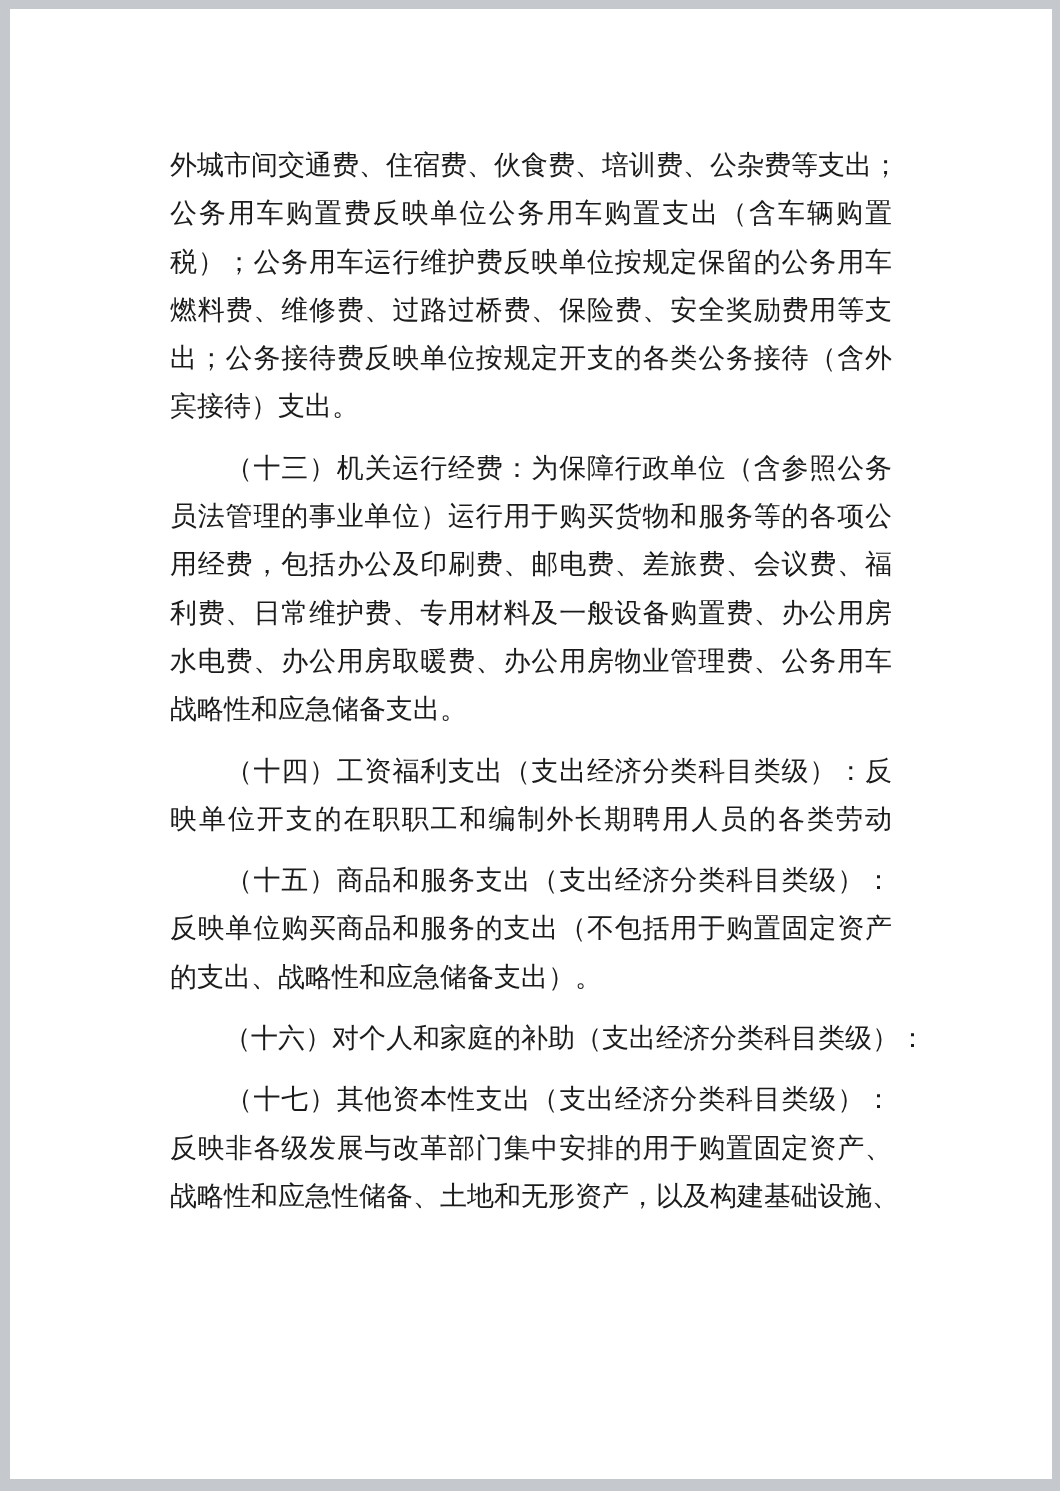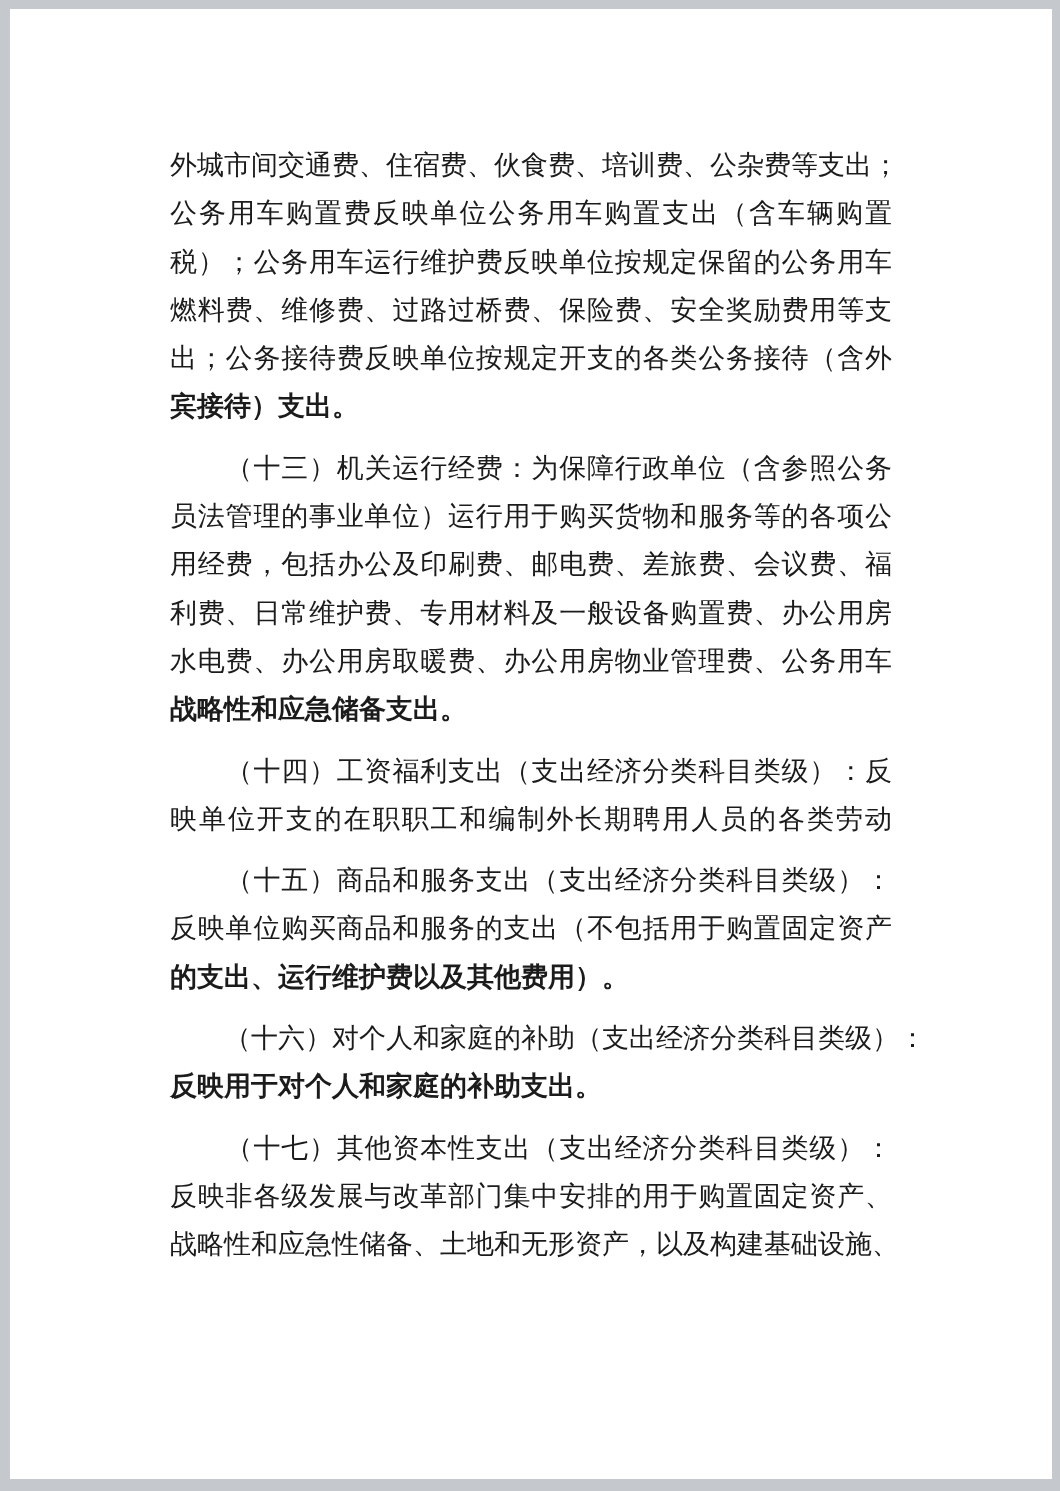--- a/index.html
+++ b/index.html
@@ -43,21 +43,20 @@
     display: flex;
     justify-content: space-between;
   }
   .line.just span {
     display: block;
     line-height: 48.3px;
   }
   
   .line.end {
     text-align: left;
-    font-weight: bold;
   }
 </style>
 </head>
 <body>
 
 <div class="paper">
   <div class="textblock">
       <div class="para">
         <div class="line just"><span>外</span><span>城</span><span>市</span><span>间</span><span>交</span><span>通</span><span>费</span><span>、</span><span>住</span><span>宿</span><span>费</span><span>、</span><span>伙</span><span>食</span><span>费</span><span>、</span><span>培</span><span>训</span><span>费</span><span>、</span><span>公</span><span>杂</span><span>费</span><span>等</span><span>支</span><span>出</span><span>；</span></div>
         <div class="line just"><span>公</span><span>务</span><span>用</span><span>车</span><span>购</span><span>置</span><span>费</span><span>反</span><span>映</span><span>单</span><span>位</span><span>公</span><span>务</span><span>用</span><span>车</span><span>购</span><span>置</span><span>支</span><span>出</span><span>（</span><span>含</span><span>车</span><span>辆</span><span>购</span><span>置</span></div>
@@ -74,25 +73,24 @@
         <div class="line just"><span>水</span><span>电</span><span>费</span><span>、</span><span>办</span><span>公</span><span>用</span><span>房</span><span>取</span><span>暖</span><span>费</span><span>、</span><span>办</span><span>公</span><span>用</span><span>房</span><span>物</span><span>业</span><span>管</span><span>理</span><span>费</span><span>、</span><span>公</span><span>务</span><span>用</span><span>车</span></div>
         <div class="line end">战略性和应急储备支出。</div>
       </div>
       <div class="para">
         <div class="line just"><span>　</span><span>　</span><span>（</span><span>十</span><span>四</span><span>）</span><span>工</span><span>资</span><span>福</span><span>利</span><span>支</span><span>出</span><span>（</span><span>支</span><span>出</span><span>经</span><span>济</span><span>分</span><span>类</span><span>科</span><span>目</span><span>类</span><span>级</span><span>）</span><span>：</span><span>反</span></div>
         <div class="line just"><span>映</span><span>单</span><span>位</span><span>开</span><span>支</span><span>的</span><span>在</span><span>职</span><span>职</span><span>工</span><span>和</span><span>编</span><span>制</span><span>外</span><span>长</span><span>期</span><span>聘</span><span>用</span><span>人</span><span>员</span><span>的</span><span>各</span><span>类</span><span>劳</span><span>动</span></div>
       </div>
       <div class="para">
         <div class="line just"><span>　</span><span>　</span><span>（</span><span>十</span><span>五</span><span>）</span><span>商</span><span>品</span><span>和</span><span>服</span><span>务</span><span>支</span><span>出</span><span>（</span><span>支</span><span>出</span><span>经</span><span>济</span><span>分</span><span>类</span><span>科</span><span>目</span><span>类</span><span>级</span><span>）</span><span>：</span></div>
         <div class="line just"><span>反</span><span>映</span><span>单</span><span>位</span><span>购</span><span>买</span><span>商</span><span>品</span><span>和</span><span>服</span><span>务</span><span>的</span><span>支</span><span>出</span><span>（</span><span>不</span><span>包</span><span>括</span><span>用</span><span>于</span><span>购</span><span>置</span><span>固</span><span>定</span><span>资</span><span>产</span></div>
-        <div class="line end">的支出、运行维护费以及其他费用）。</div>
+        <div class="line end">的支出、战略性和应急储备支出）。</div>
       </div>
       <div class="para">
         <div class="line just"><span>　</span><span>　</span><span>（</span><span>十</span><span>六</span><span>）</span><span>对</span><span>个</span><span>人</span><span>和</span><span>家</span><span>庭</span><span>的</span><span>补</span><span>助</span><span>（</span><span>支</span><span>出</span><span>经</span><span>济</span><span>分</span><span>类</span><span>科</span><span>目</span><span>类</span><span>级</span><span>）</span><span>：</span></div>
-        <div class="line end">反映用于对个人和家庭的补助支出。</div>
       </div>
       <div class="para">
         <div class="line just"><span>　</span><span>　</span><span>（</span><span>十</span><span>七</span><span>）</span><span>其</span><span>他</span><span>资</span><span>本</span><span>性</span><span>支</span><span>出</span><span>（</span><span>支</span><span>出</span><span>经</span><span>济</span><span>分</span><span>类</span><span>科</span><span>目</span><span>类</span><span>级</span><span>）</span><span>：</span></div>
         <div class="line just"><span>反</span><span>映</span><span>非</span><span>各</span><span>级</span><span>发</span><span>展</span><span>与</span><span>改</span><span>革</span><span>部</span><span>门</span><span>集</span><span>中</span><span>安</span><span>排</span><span>的</span><span>用</span><span>于</span><span>购</span><span>置</span><span>固</span><span>定</span><span>资</span><span>产</span><span>、</span></div>
         <div class="line just"><span>战</span><span>略</span><span>性</span><span>和</span><span>应</span><span>急</span><span>性</span><span>储</span><span>备</span><span>、</span><span>土</span><span>地</span><span>和</span><span>无</span><span>形</span><span>资</span><span>产</span><span>，</span><span>以</span><span>及</span><span>构</span><span>建</span><span>基</span><span>础</span><span>设</span><span>施</span><span>、</span></div>
       </div>
     </div>
 </div>
 
 </body></html>

